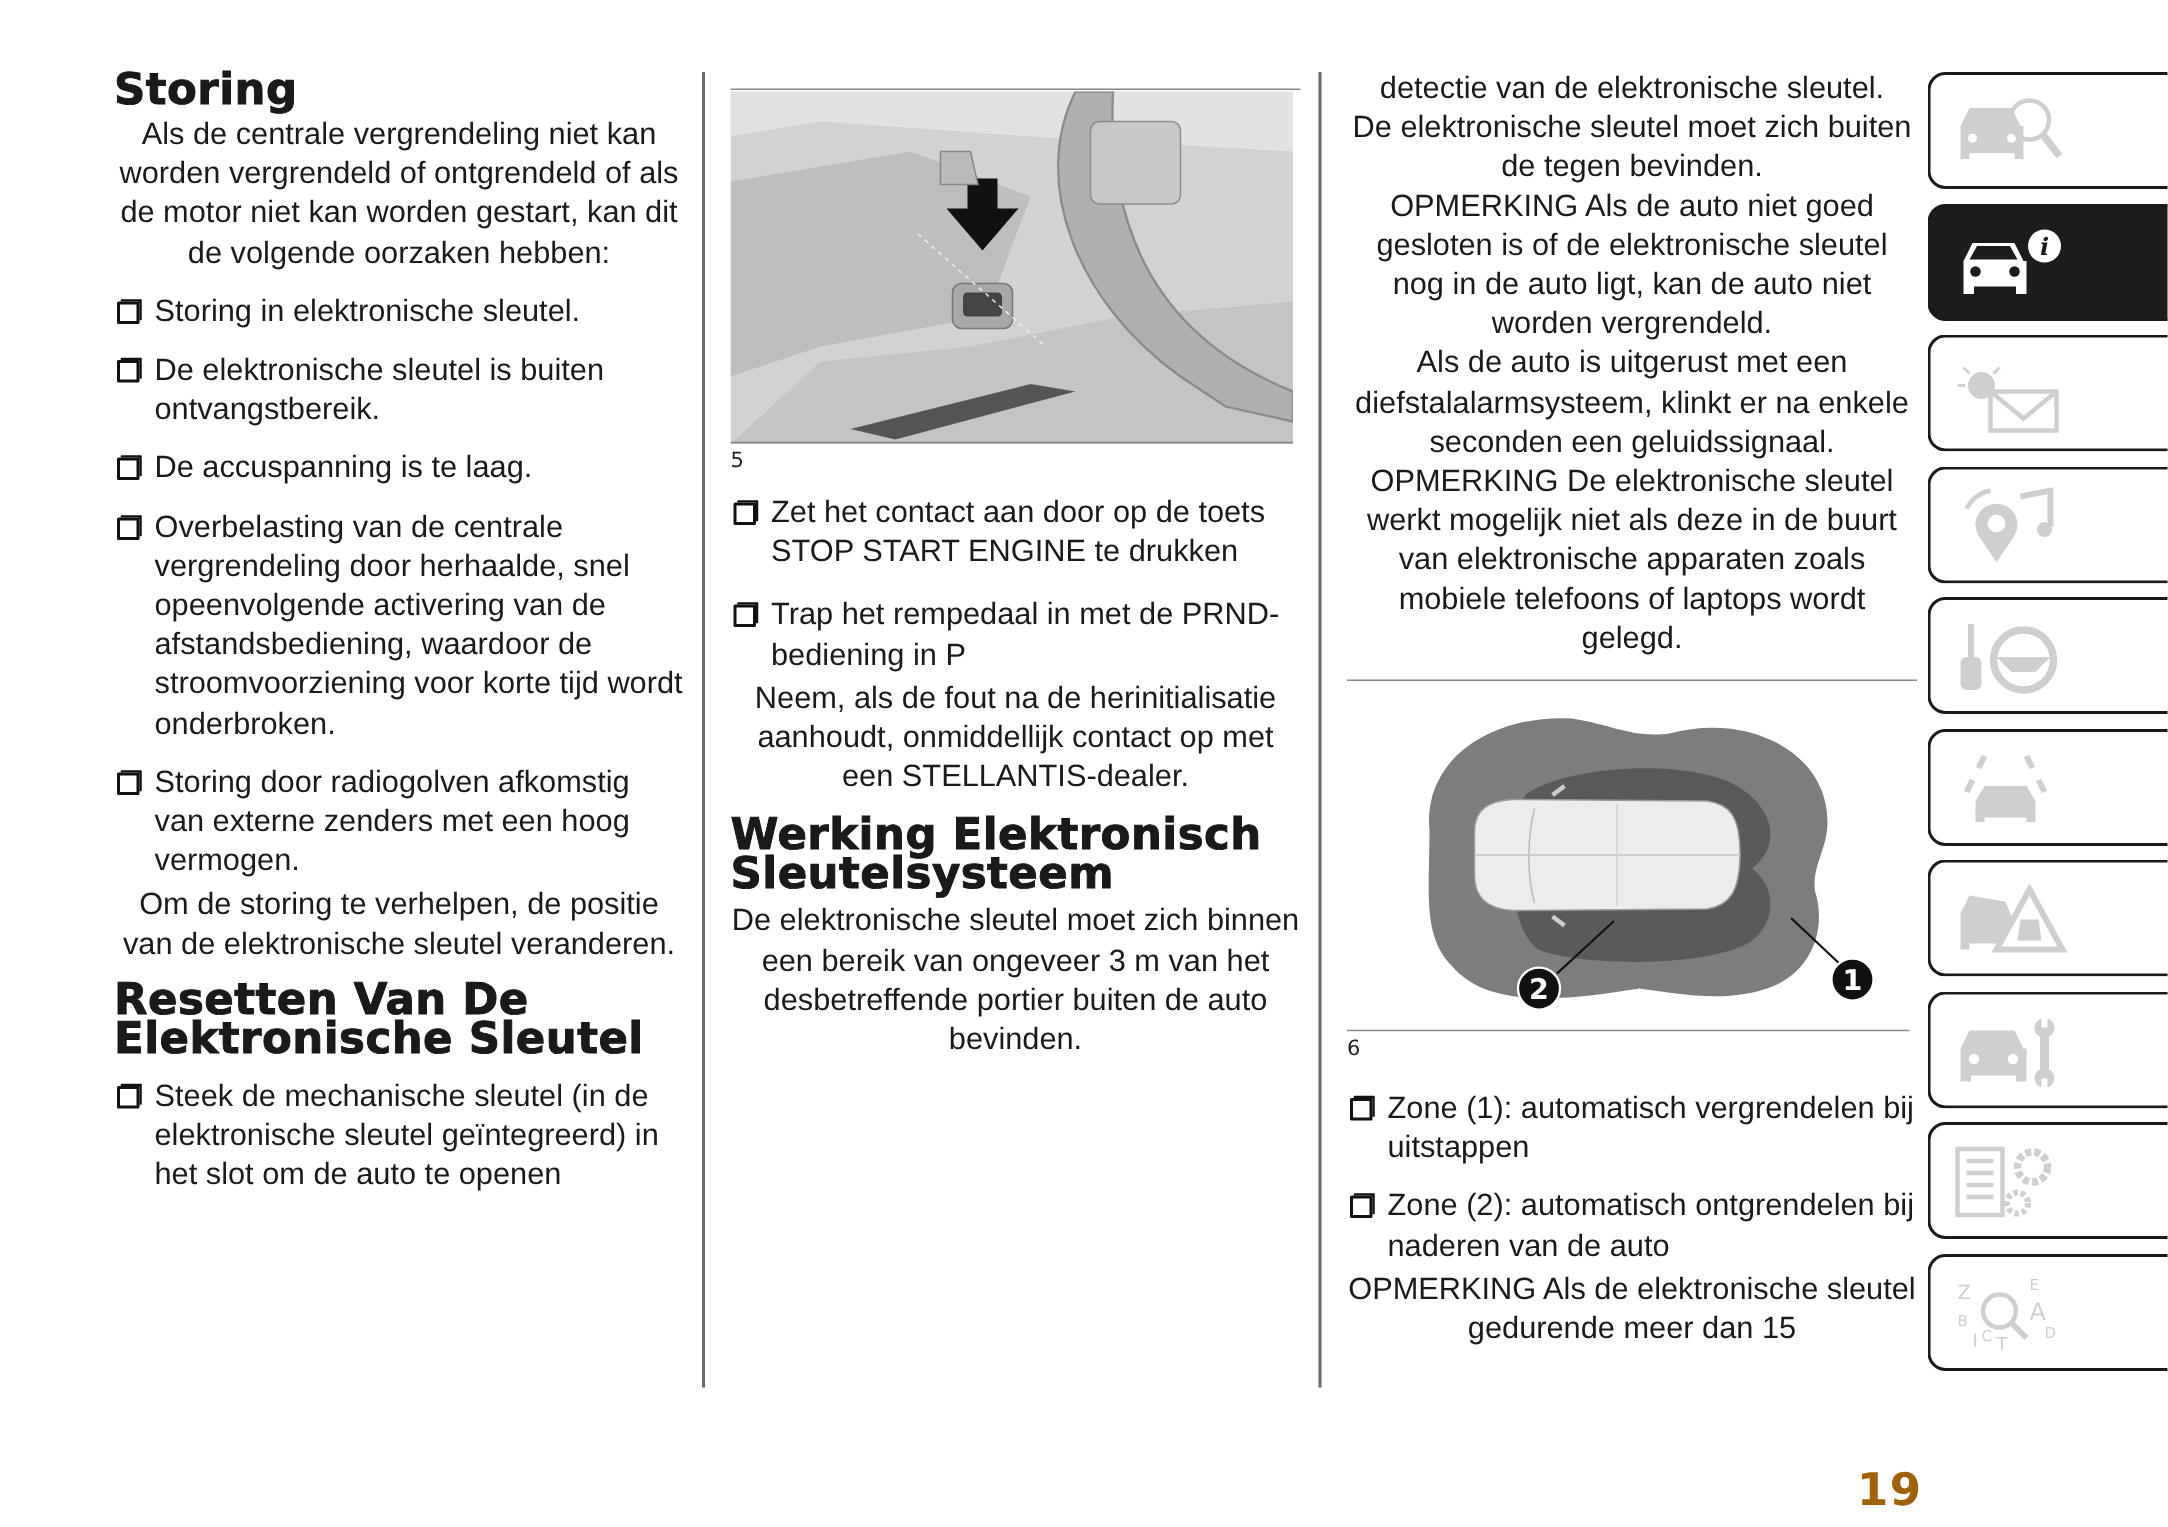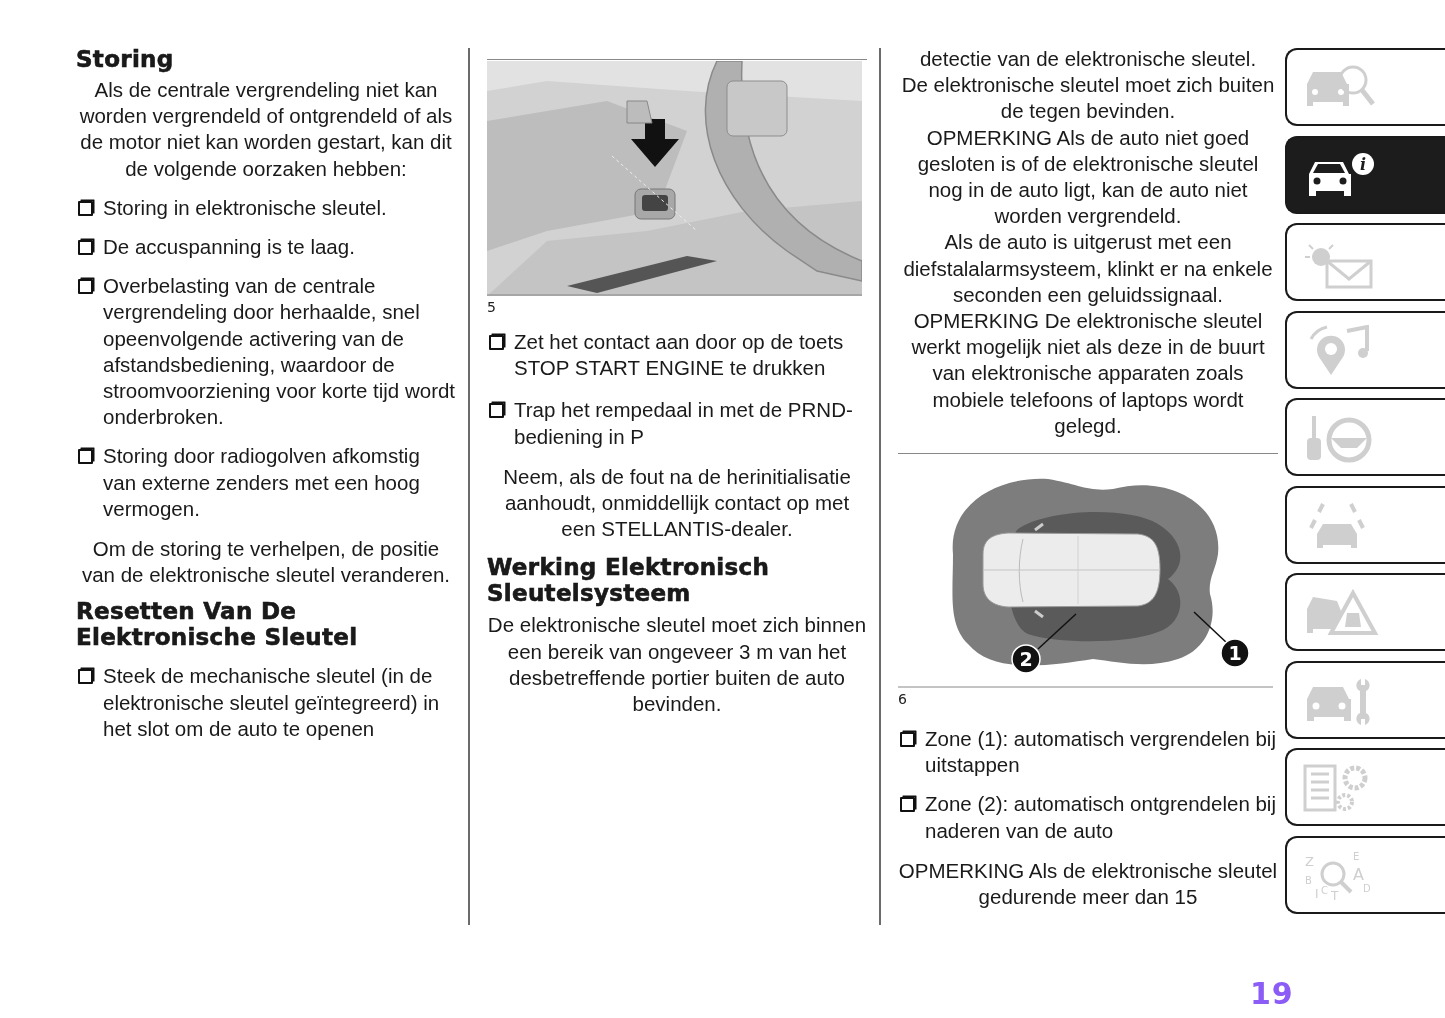--- a/index.html
+++ b/index.html
@@ -3,45 +3,46 @@
 <meta charset="utf-8">
 <style>
   html, body { margin: 0; padding: 0; background: #ffffff; }
   body { width: 1445px; height: 1018px; position: relative; overflow: hidden;
          font-family: "Liberation Sans", sans-serif; color: #1a1a1a; }
   .col { position: absolute; top: 46px; font-size: 20.5px; line-height: 26.2px; }
   .col1 { left: 76px; width: 380px; }
   .col2 { left: 487px; width: 380px; }
   .col3 { left: 898px; width: 380px; }
   .divider { position: absolute; width: 2px; background: #6b6b6b; top: 48px; height: 877px; }
-  .h { font-family: "DejaVu Sans", sans-serif; font-weight: 900; font-size: 23px; line-height: 26px;
+  .h { font-family: "DejaVu Sans", sans-serif; font-weight: 900; font-size: 29px; line-height: 26px;
        letter-spacing: 0.3px; margin: 0; -webkit-text-stroke: 0.6px #111; }
   p { margin: 0; text-align: center; }
-  .gap { margin-top: 14px; }
+  .gap { margin-top: 3px; }
   .item { position: relative; padding-left: 27px; margin-top: 13px; }
   .box { position: absolute; left: 2px; top: 6px; width: 15px; height: 15px;
          border: 2px solid #111; border-radius: 1px; box-sizing: border-box; box-shadow: 2px -2px 0 -0.5px #111; }
   .fig { position: relative; margin-top: 14px; }
   .fig .rule { height: 1px; background: #888; }
   .fignum { font-family: "DejaVu Sans", sans-serif; font-size: 14px; line-height: 18px; margin-top: 2px; color: #222; }
   .tabs { position: absolute; left: 1285px; top: 48px; width: 170px; }
   .tab { height: 78px; margin-bottom: 9.5px; border: 2.5px solid #1a1a1a; border-right: none;
          border-radius: 12px 0 0 12px; box-sizing: border-box; background: #fff; position: relative; }
   .tab.active { background: #1c1c1c; }
   .tab svg { position: absolute; left: 14px; top: 12px; }
   .pagenum { position: absolute; left: 1238px; top: 976px; font-family: "DejaVu Sans", sans-serif;
-             font-weight: 900; font-size: 30px; letter-spacing: 1px; color: #8b5cf6; margin-left: 12px; }
+             font-weight: 900; font-size: 30px; letter-spacing: 1px; color: #a16207; }
 </style>
 </head>
 <body>
 
 <div class="col col1">
   <h2 class="h">Storing</h2>
   <p style="margin-top:5px">Als de centrale vergrendeling niet kan worden vergrendeld of ontgrendeld of als de motor niet kan worden gestart, kan dit de volgende oorzaken hebben:</p>
   <div class="item"><span class="box"></span><span>Storing in elektronische sleutel.</span></div>
+  <div class="item"><span class="box"></span><span>De elektronische sleutel is buiten ontvangstbereik.</span></div>
   <div class="item"><span class="box"></span><span>De accuspanning is te laag.</span></div>
   <div class="item"><span class="box"></span><span>Overbelasting van de centrale vergrendeling door herhaalde, snel opeenvolgende activering van de afstandsbediening, waardoor de stroomvoorziening voor korte tijd wordt onderbroken.</span></div>
   <div class="item"><span class="box"></span><span>Storing door radiogolven afkomstig van externe zenders met een hoog vermogen.</span></div>
   <p class="gap">Om de storing te verhelpen, de positie van de elektronische sleutel veranderen.</p>
   <h2 class="h" style="margin-top:10px">Resetten Van De Elektronische Sleutel</h2>
   <div class="item"><span class="box"></span><span>Steek de mechanische sleutel (in de elektronische sleutel geïntegreerd) in het slot om de auto te openen</span></div>
 </div>
 
 <div class="divider" style="left:468px"></div>
 

